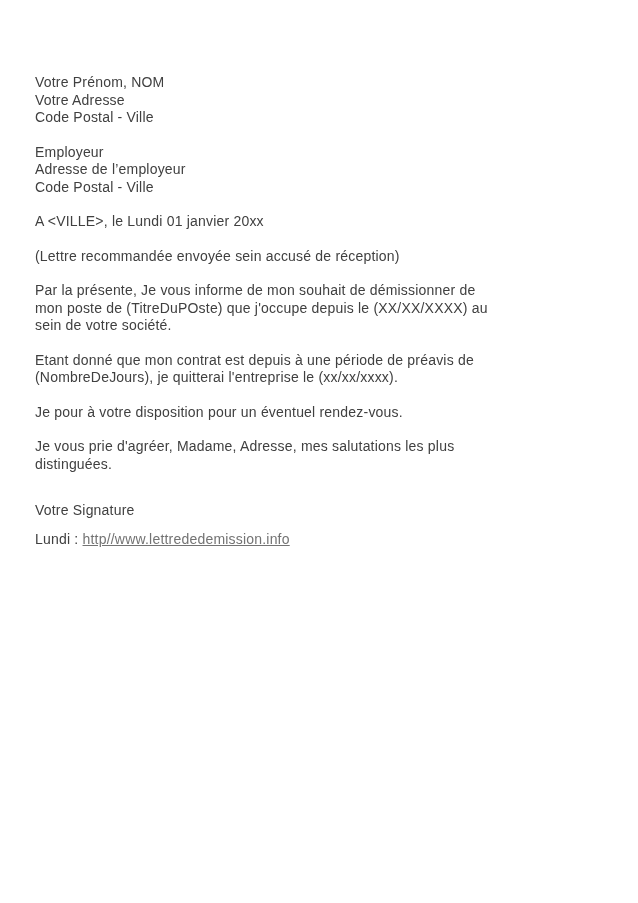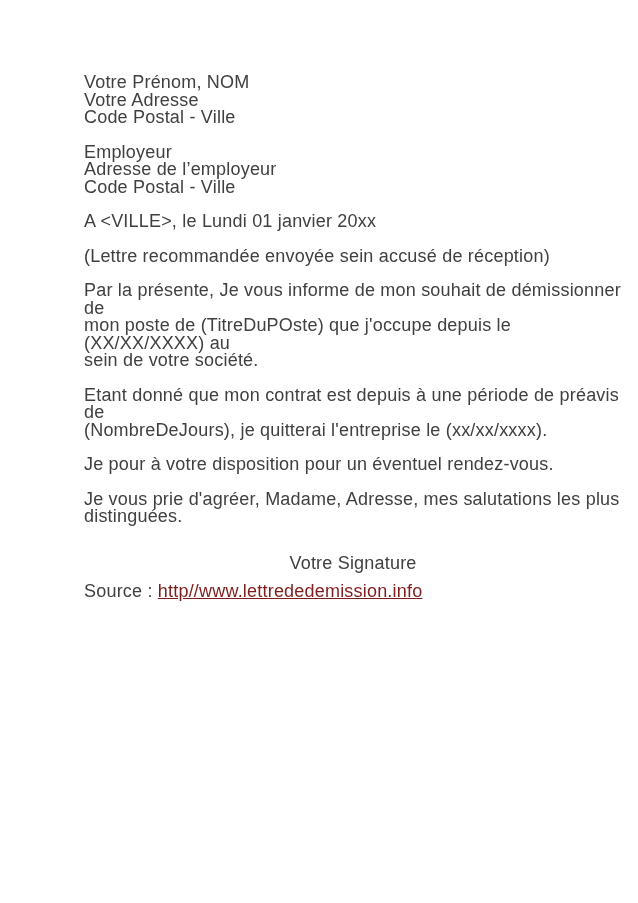--- a/index.html
+++ b/index.html
@@ -7,41 +7,40 @@
     padding: 0;
     background: #ffffff;
   }
   body {
     width: 638px;
     height: 903px;
     overflow: hidden;
     font-family: "Liberation Sans", "DejaVu Sans", sans-serif;
   }
   .letter {
-    padding: 74px 16px 0 84px;
-    font-size: 18px;
+    padding: 74px 16px 0 35px;
+    font-size: 14px;
     line-height: 17.5px;
     letter-spacing: 0.2px;
     color: #404040;
   }
   .block {
     margin: 0 0 17px 0;
   }
   .pre-line {
     white-space: pre-line;
   }
   .gap-before {
     margin-top: 29px;
   }
   .signature {
     margin-bottom: 11px;
-    text-align: center;
   }
   .source-line a {
-    color: #7f1d1d;
+    color: #737373;
     text-decoration: underline;
     cursor: pointer;
   }
 </style>
 </head>
 <body>
 
 <div class="letter">
 
   <div class="block">
@@ -69,17 +68,17 @@
 (NombreDeJours), je quitterai l'entreprise le (xx/xx/xxxx).</div>
 
   <div class="block pre-line">Je pour à votre disposition pour un éventuel rendez-vous.</div>
 
   <div class="block pre-line">Je vous prie d'agréer, Madame, Adresse, mes salutations les plus
 distinguées.</div>
 
   <div class="block gap-before signature">Votre Signature</div>
 
   <div class="block source-line">
-    <span>Source :</span>
+    <span>Lundi :</span>
     <a href="http//www.lettrededemission.info">http//www.lettrededemission.info</a>
   </div>
 
 </div>
 
 </body></html>

